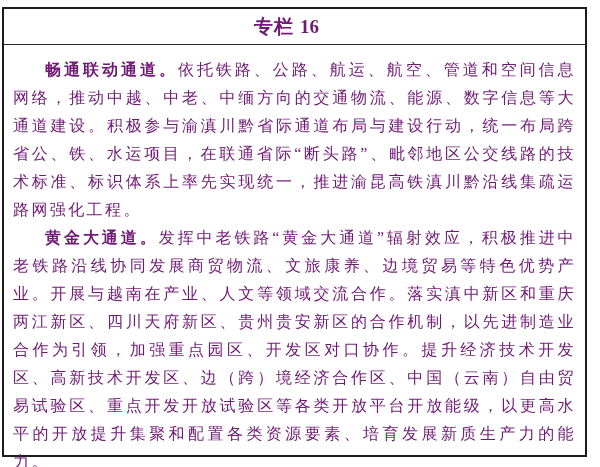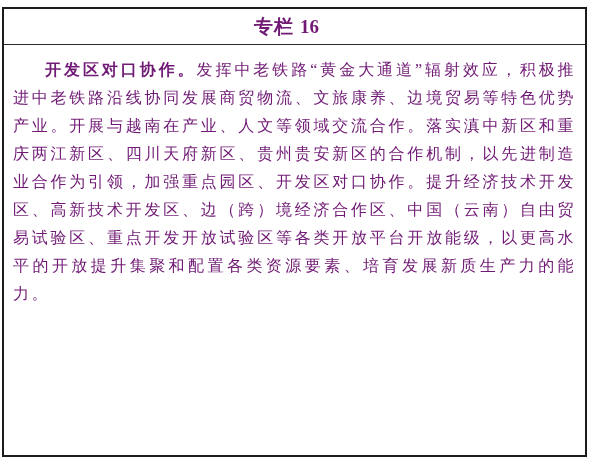--- a/index.html
+++ b/index.html
@@ -66,18 +66,19 @@
 
 <div class="page">
   <div class="box">
 
     <div class="title-row">
       <span>专栏</span>
         <span class="num">16</span>
     </div>
 
     <div class="body">
+      <p class="para"><span class="lead">畅通联动通道。</span><span>依托铁路、公路、航运、航空、管道和空间信息网络，推动中越、中老、中缅方向的交通物流、能源、数字信息等大通道建设。积极参与渝滇川黔省际通道布局与建设行动，统一布局跨省公、铁、水运项目，在联通省际“断头路”、毗邻地区公交线路的技术标准、标识体系上率先实现统一，推进渝昆高铁滇川黔沿线集疏运路网强化工程。</span></p>
 
-      <p class="para"><span class="lead">开发区对口协作。</span><span>发挥中老铁路“黄金大通道”辐射效应，积极推进中老铁路沿线协同发展商贸物流、文旅康养、边境贸易等特色优势产业。开展与越南在产业、人文等领域交流合作。落实滇中新区和重庆两江新区、四川天府新区、贵州贵安新区的合作机制，以先进制造业合作为引领，加强重点园区、开发区对口协作。提升经济技术开发区、高新技术开发区、边（跨）境经济合作区、中国（云南）自由贸易试验区、重点开发开放试验区等各类开放平台开放能级，以更高水平的开放提升集聚和配置各类资源要素、培育发展新质生产力的能力。</span></p>
+      <p class="para"><span class="lead">黄金大通道。</span><span>发挥中老铁路“黄金大通道”辐射效应，积极推进中老铁路沿线协同发展商贸物流、文旅康养、边境贸易等特色优势产业。开展与越南在产业、人文等领域交流合作。落实滇中新区和重庆两江新区、四川天府新区、贵州贵安新区的合作机制，以先进制造业合作为引领，加强重点园区、开发区对口协作。提升经济技术开发区、高新技术开发区、边（跨）境经济合作区、中国（云南）自由贸易试验区、重点开发开放试验区等各类开放平台开放能级，以更高水平的开放提升集聚和配置各类资源要素、培育发展新质生产力的能力。</span></p>
     </div>
 
   </div>
 </div>
 
 </body></html>

